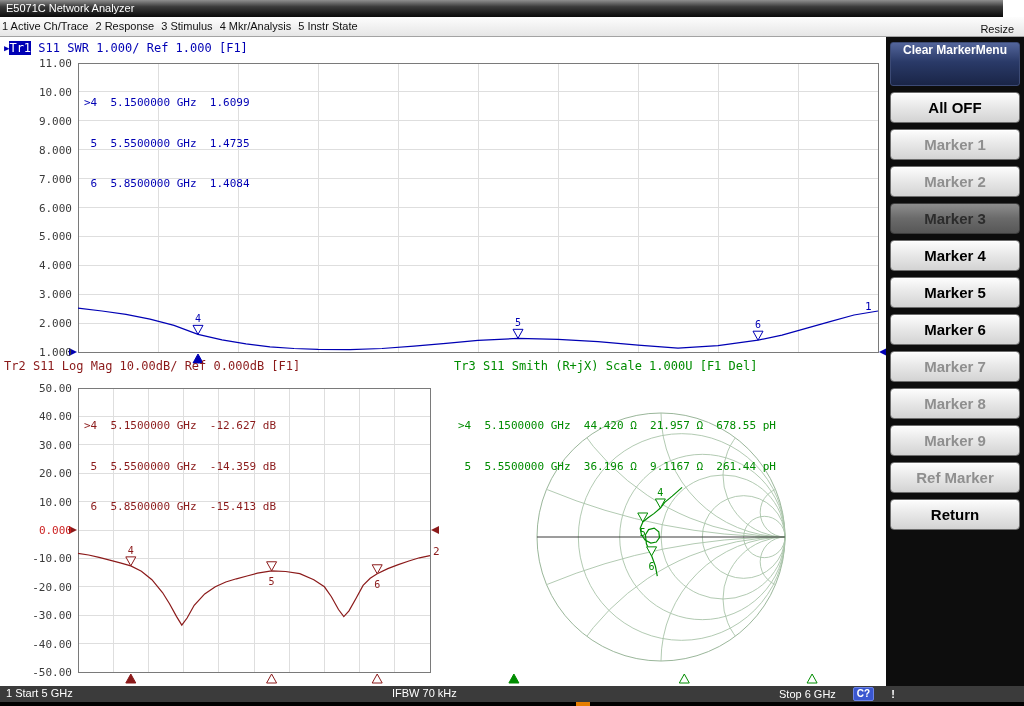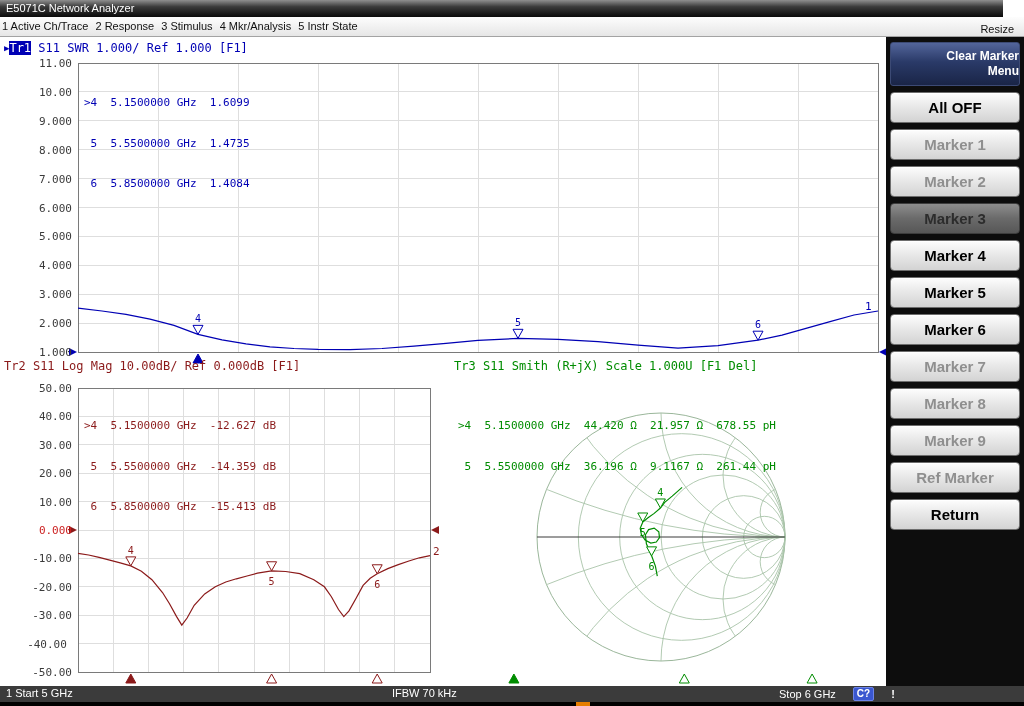--- a/index.html
+++ b/index.html
@@ -22,22 +22,22 @@
   .trhdr{position:absolute;font:12px/14px "DejaVu Sans Mono",monospace;white-space:pre;}
   .trtag{background:#0000b4;color:#fff;}
   .actarrow{color:#0000b4;font-size:9px;vertical-align:1px;}
   .readout{position:absolute;font:11px/13.5px "DejaVu Sans Mono",monospace;white-space:pre;}
   .ytick{position:absolute;width:50px;text-align:right;transform:translateY(-50%);
          font:11px "DejaVu Sans Mono",monospace;}
   
   .sidebar{position:absolute;top:37px;left:886px;width:138px;height:649px;background:#0d0d0d;box-sizing:border-box;}
   .menu-header{margin:5px 4px 0 4px;height:42px;border-radius:3px;border:1px solid #3c4a74;
                background:linear-gradient(180deg,#53659a 0%,#2a3a68 45%,#1a2547 100%);
-               color:#fff;font-size:12px;font-weight:bold;text-align:right;
-               display:flex;flex-direction:column;justify-content:center;line-height:15px;}
+               color:#fff;font-size:12px;font-weight:bold;text-align:left;
+               display:flex;flex-direction:row;justify-content:center;line-height:15px;}
   .softkey{margin:6px 4px 0 4px;height:29px;border-radius:4px;border:1px solid #6d6d6d;
            background:linear-gradient(180deg,#fdfdfd 0%,#e9e9e9 45%,#d3d3d3 100%);
            color:#000;font-size:15px;font-weight:bold;text-align:center;
            display:flex;align-items:center;justify-content:center;cursor:default;
            box-shadow:inset 0 1px 0 #fff;}
   .softkey.disabled{color:#8f8f8f;}
   .softkey.active{background:linear-gradient(180deg,#8d8d8d 0%,#6a6a6a 50%,#575757 100%);
                   color:#2c2c2c;border-color:#3d3d3d;box-shadow:none;}
   
   .statusbar{position:absolute;top:686px;left:0;width:1024px;height:16px;background:#3b3b3b;
@@ -240,15 +240,15 @@
     <div class="ytick" style="left: 22px; top: 352px; color: rgb(58, 58, 58);">1.000</div>
     <div class="ytick" style="left: 22px; top: 388px; color: rgb(58, 58, 58);">50.00</div>
     <div class="ytick" style="left: 22px; top: 416.4px; color: rgb(58, 58, 58);">40.00</div>
     <div class="ytick" style="left: 22px; top: 444.8px; color: rgb(58, 58, 58);">30.00</div>
     <div class="ytick" style="left: 22px; top: 473.2px; color: rgb(58, 58, 58);">20.00</div>
     <div class="ytick" style="left: 22px; top: 501.6px; color: rgb(58, 58, 58);">10.00</div>
     <div class="ytick" style="left: 22px; top: 530px; color: rgb(204, 32, 32);">0.000</div>
     <div class="ytick" style="left: 22px; top: 558.4px; color: rgb(58, 58, 58);">-10.00</div>
     <div class="ytick" style="left: 22px; top: 586.8px; color: rgb(58, 58, 58);">-20.00</div>
     <div class="ytick" style="left: 22px; top: 615.2px; color: rgb(58, 58, 58);">-30.00</div>
-    <div class="ytick" style="left: 22px; top: 643.6px; color: rgb(58, 58, 58); text-align: center;">-40.00</div>
+    <div class="ytick" style="left: 22px; top: 643.6px; color: rgb(58, 58, 58);">-40.00</div>
     <div class="ytick" style="left: 22px; top: 672px; color: rgb(58, 58, 58);">-50.00</div>
   </div>
 
 </body></html>

